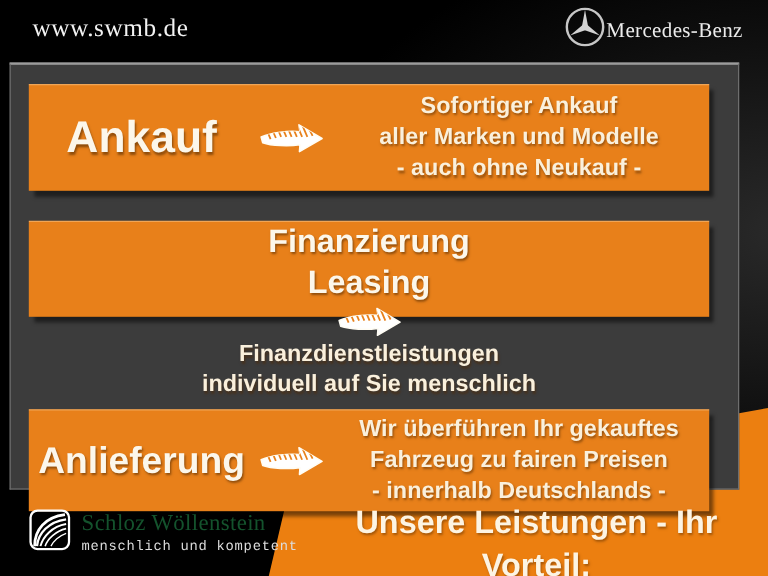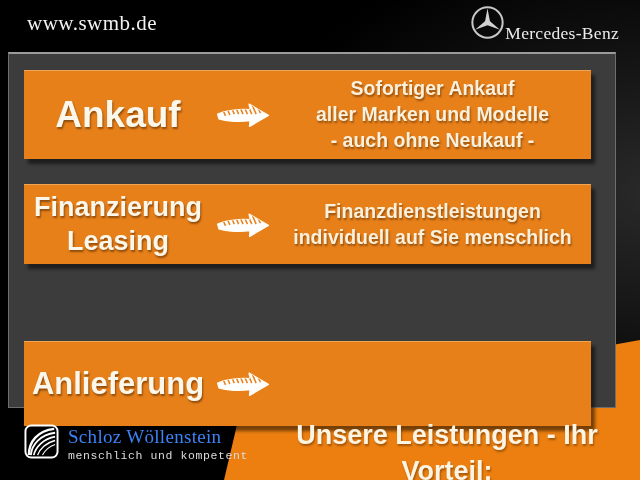--- a/index.html
+++ b/index.html
@@ -11,21 +11,21 @@
   }
 
   
   .site-url {
     position:absolute; left:27px; top:11px; z-index:4;
     font-family:"Liberation Serif", serif;
     font-size:21px; color:#f2f2f2; letter-spacing:.5px;
   }
   .brand {
     position:absolute; right:21px; top:5px; z-index:4;
-    display:flex; align-items:flex-end; 
+    display:flex; align-items:center; 
   }
   .brand-name {
     font-family:"Liberation Serif", serif;
     font-size:17.5px; color:#ececec; letter-spacing:.3px;
   }
 
   
   .band-svg { position:absolute; left:0; top:0; z-index:1; }
 
   
@@ -35,21 +35,21 @@
     border:1px solid #6e6e6e; border-top:2px solid #9b9b9b;
   }
   .service-row {
     position:absolute; left:15px; width:567px;
     background:var(--box-orange,#E8801A);
     border-top:1px solid rgba(255,235,200,.35);
     box-shadow:4px 5px 3px rgba(0,0,0,.5);
     display:flex; align-items:center;
   }
   .row-0 { top:16px;  height:89px; }
-  .row-1 { top:130px; height:80px; }
+  .row-1 { top:130px; height:80px;flex-direction:column; }
   .row-2 { top:243px; height:85px;margin-top:44px; }
 
   .service-title {
     width:188px; flex:none; text-align:center;
     color:#FCF7EB; font-weight:700; white-space:pre-line;
     text-shadow:1px 2px 2px rgba(80,40,0,.6);
   }
   .row-0 .service-title { font-size:37px; }
   .row-1 .service-title { font-size:27px; line-height:1.25; }
   .row-2 .service-title { font-size:31px; }
@@ -64,21 +64,21 @@
   }
 
   
   .dealer {
     position:absolute; left:24px; top:424px; z-index:3;
     display:flex; align-items:center; gap:9px;
   }
   .dealer-text { display:flex; flex-direction:column; }
   .dealer-name {
     font-family:"Liberation Serif", serif;
-    font-size:19px; color:#3b82f6; letter-spacing:.3px;
+    font-size:19px; color:#14532d; letter-spacing:.3px;
   }
   .dealer-tagline {
     font-family:Liberation Mono, monospace;
     font-size:11.5px; color:#dcdcdc; letter-spacing:.6px; margin-top:1px;
   }
   .banner-text {
     position:absolute; left:258px; top:417px; width:378px; z-index:3;
     text-align:center; font-size:27px; font-weight:700;
     color:#FDF4E3; line-height:1.35; white-space:pre-line;
     text-shadow:1px 2px 2px rgba(90,45,0,.5);
@@ -182,20 +182,23 @@
           <line x1="16" y1="2" x2="22" y2="16"></line>
             <line x1="21" y1="2" x2="27" y2="16"></line>
           <line x1="26" y1="2" x2="32" y2="16"></line>
             <line x1="31" y1="2" x2="37" y2="16"></line>
           <line x1="36" y1="2" x2="42" y2="16"></line>
             <line x1="41" y1="2" x2="47" y2="16"></line>
           <line x1="46" y1="3" x2="52" y2="15"></line>
         </g>
       </svg>
     </div>
+    <div class="service-desc">Wir überführen Ihr gekauftes
+Fahrzeug zu fairen Preisen
+- innerhalb Deutschlands -</div>
   </div>
 
 </div>
 
 <div class="dealer">
   <span>
     <svg width="35" height="35" viewBox="0 0 36 36">
       <rect x="1.5" y="1.5" width="33" height="33" rx="6" fill="none" stroke="#ffffff" stroke-width="2"></rect>
       <g stroke="#ffffff" fill="none">
         <path d="M5,32 C5,18 14,7 31,5" stroke-width="2.4"></path>

